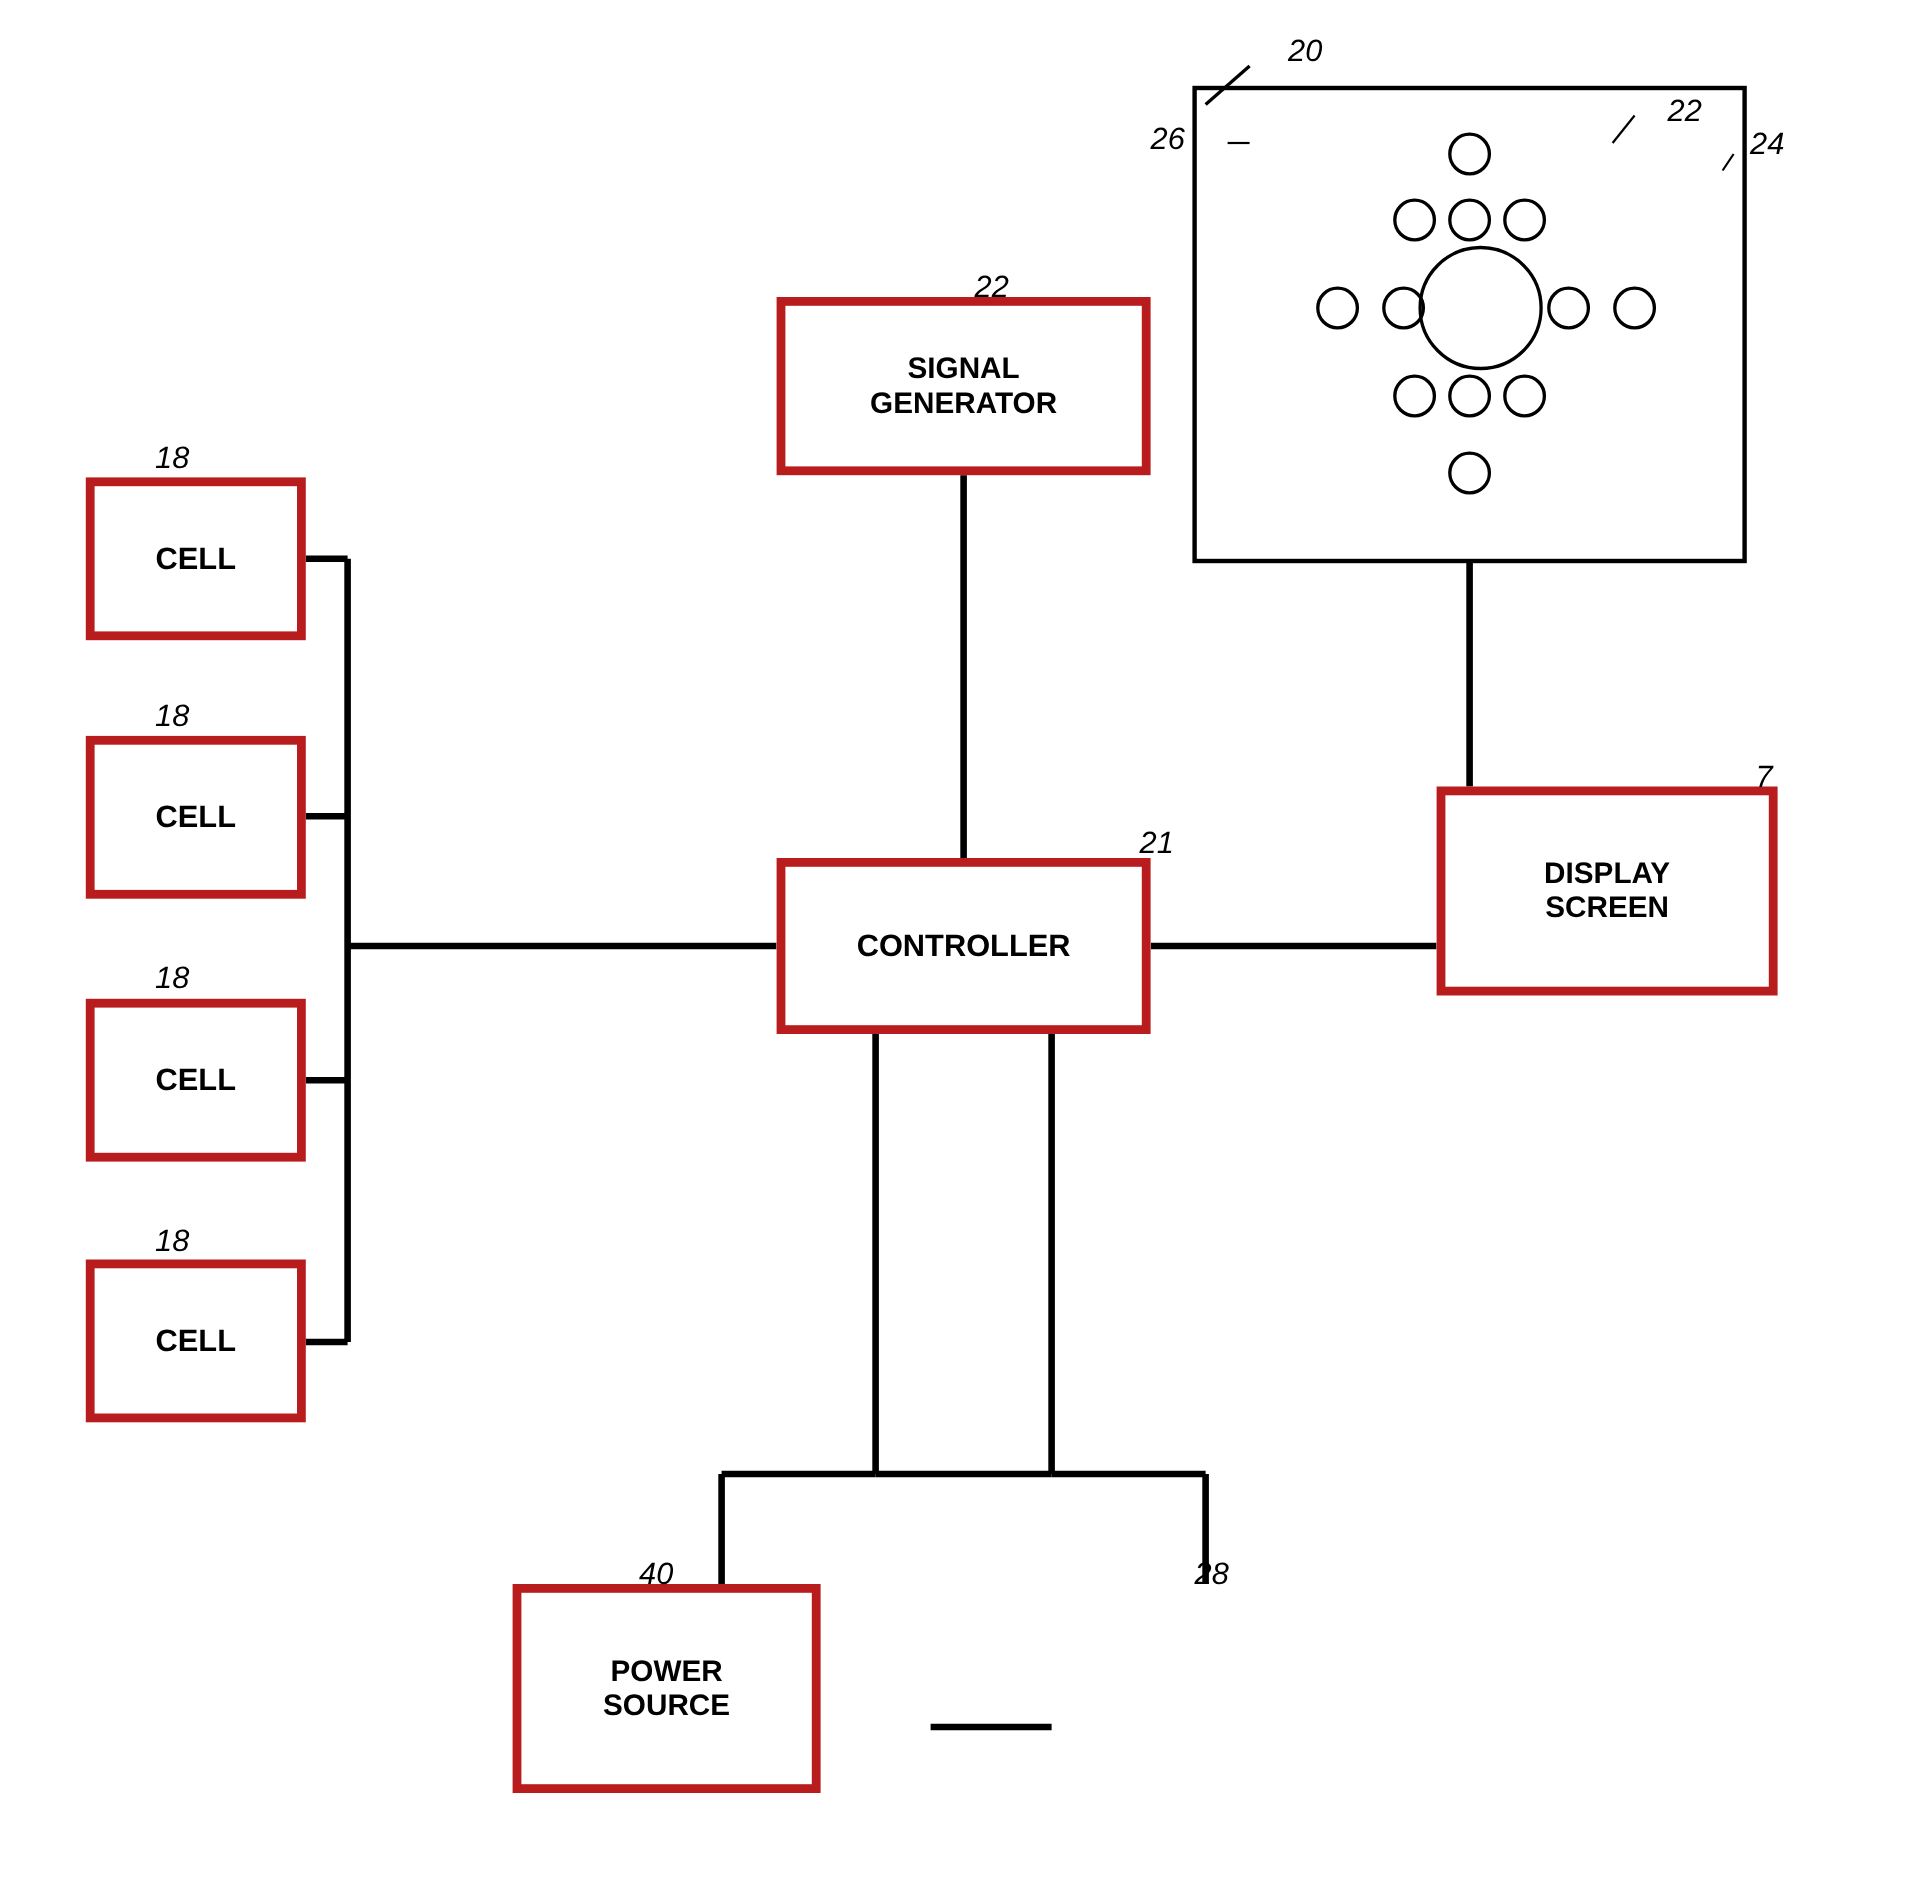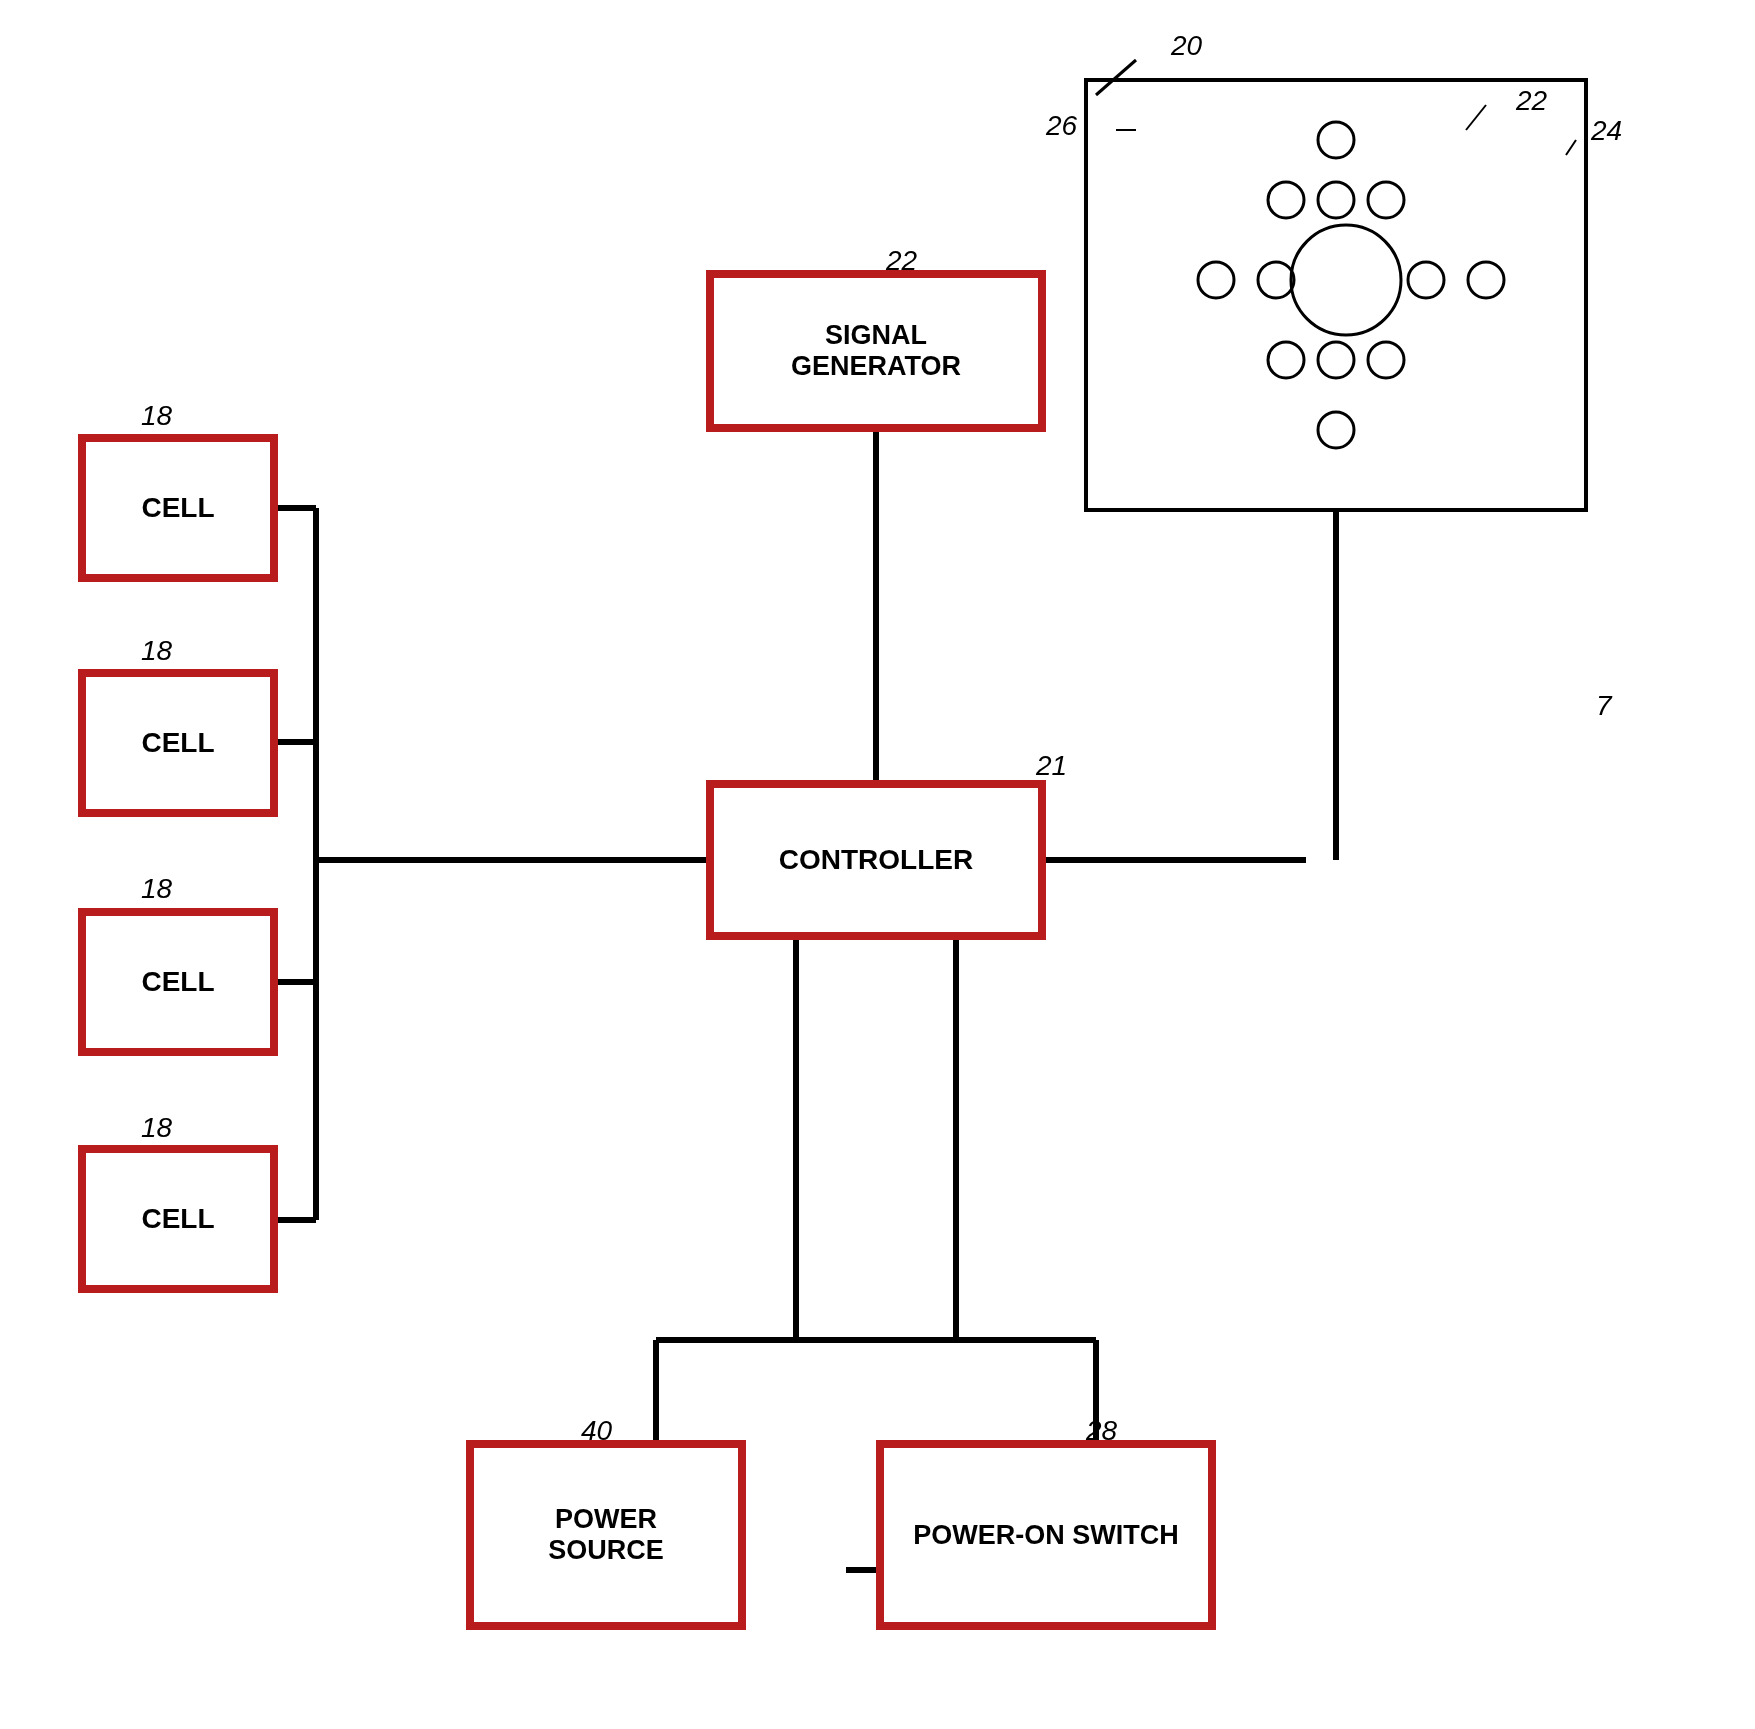--- a/index.html
+++ b/index.html
@@ -137,29 +137,30 @@
 
   <div class="label" style="top:750px; left:1000px;">21</div>
 
   <div class="box" style="left:670px; top:270px; width:340px; height:162px; font-size:27px;">
     <span style="white-space:pre-line; text-align:center;">SIGNAL
 GENERATOR</span>
   </div>
 
   <div class="label" style="top:245px; left:850px;">22</div>
 
+  <div class="box" style="left:1270px; top:715px; width:310px; height:190px; font-size:27px;">
+    <span style="white-space:pre-line; text-align:center;">DISPLAY
+SCREEN</span>
+  </div>
 
   <div class="label" style="top:690px; left:1560px;">7</div>
 
   <div class="box" style="left:430px; top:1440px; width:280px; height:190px; font-size:27px;">
     <span style="white-space:pre-line; text-align:center;">POWER
 SOURCE</span>
   </div>
 
   <div class="label" style="top:1415px; left:545px;">40</div>
 
-  <div class="box" style="left:840px; top:1440px; width:340px; height:190px; font-size:27px;">
-    <span style="white-space:pre-line; text-align:center;">POWER-ON SWITCH</span>
-  </div>
 
   <div class="label" style="top:1415px; left:1050px;">28</div>
 
 </div>
 
 </body></html>

